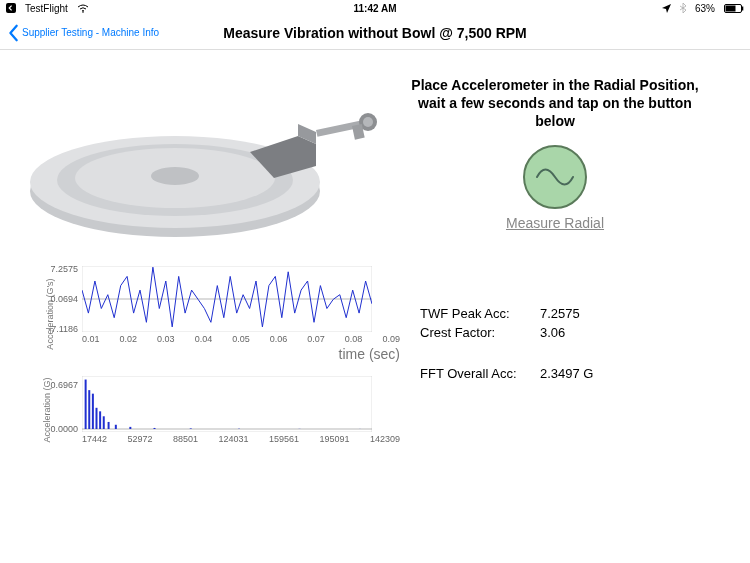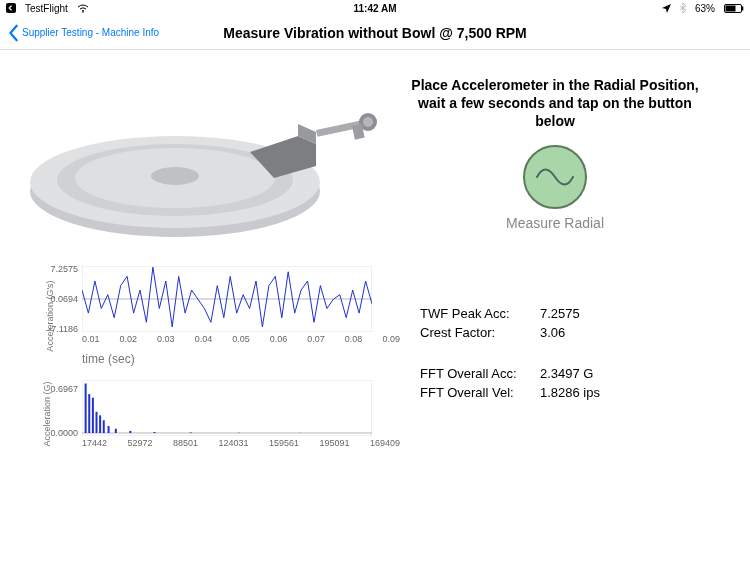--- a/index.html
+++ b/index.html
@@ -28,26 +28,26 @@
   .content { padding: 0 20px; }
   .top-row { display: flex; margin-top: 26px; }
   .render { width: 360px; height: 170px; position: relative; }
   .instruct-col { flex: 1; text-align: center; padding: 0 20px; }
   .instruct-text { font-size: 14px; font-weight: 700; line-height: 1.3; }
   .measure-btn {
     width: 64px; height: 64px; border-radius: 50%;
     background: #a9d6a9; border: 2px solid #5a7a5a;
     margin: 14px auto 6px; display: flex; align-items: center; justify-content: center;
   }
-  .measure-label { color: #888; font-size: 14px; }
+  .measure-label { color: #888; font-size: 14px; text-decoration: underline; }
   .bottom-row { display: flex; margin-top: 20px; }
   .charts { width: 380px; }
   .chart-block { position: relative; margin-bottom: 14px; }
   .ylabel { position: absolute; left: -6px; top: 50%; transform: translateY(-50%) rotate(-90deg); transform-origin: center; font-size: 9px; color: #777; white-space: nowrap; }
-  .xlabel { font-size: 12px; color: #777; text-align: left; margin-top: 8px; }
+  .xlabel { font-size: 14px; color: #777; text-align: right; margin-top: 2px; }
   .plot-area { margin-left: 62px; }
   .yticks { position: absolute; left: 18px; top: 0; font-size: 9px; color: #666; width: 40px; text-align: right; }
   .xticks { font-size: 9px; color: #666; display: flex; justify-content: space-between; padding: 2px 0 0; }
   .readings { flex: 1; padding-left: 20px; padding-top: 40px; font-size: 13px; }
   .readings-group { margin-bottom: 26px; }
   .reading-row { display: flex; margin-bottom: 4px; }
   .reading-label { width: 120px; }
   svg.plot { display: block; background: #fff; }
 </style>
 </head>
@@ -176,21 +176,21 @@
               <line x1="217.5" x2="217.5" y1="53" y2="52.858666666666664" stroke="#2030d0" stroke-width="2"></line>
               <line x1="277.9166666666667" x2="277.9166666666667" y1="53" y2="52.92933333333333" stroke="#2030d0" stroke-width="2"></line>
             </svg>
           <div class="xticks">
             <span>17442</span>
             <span>52972</span>
             <span>88501</span>
             <span>124031</span>
             <span>159561</span>
             <span>195091</span>
-            <span>169409</span>
+            <span>142309</span>
           </div>
         </div>
       </div>
     </div>
 
     <div class="readings">
       <div class="readings-group">
         <div class="reading-row">
             <span class="reading-label">TWF Peak Acc:</span>
             <span>7.2575</span>
@@ -198,20 +198,16 @@
         <div class="reading-row">
             <span class="reading-label">Crest Factor:</span>
             <span>3.06</span>
           </div>
       </div>
       <div class="readings-group">
         <div class="reading-row">
             <span class="reading-label">FFT Overall Acc:</span>
             <span>2.3497 G</span>
           </div>
-        <div class="reading-row">
-            <span class="reading-label">FFT Overall Vel:</span>
-            <span>1.8286 ips</span>
-          </div>
       </div>
     </div>
   </div>
 </div>
 
 </body></html>

